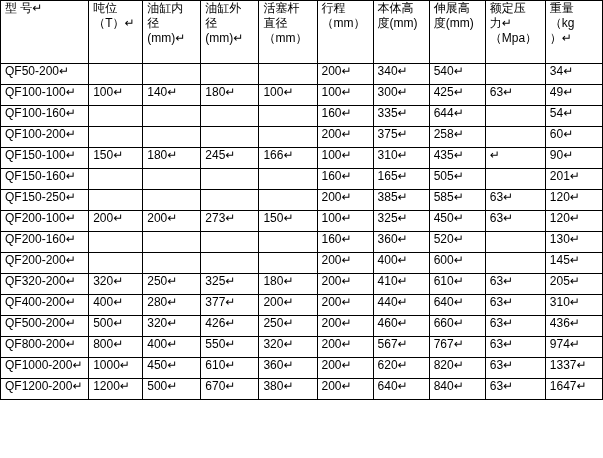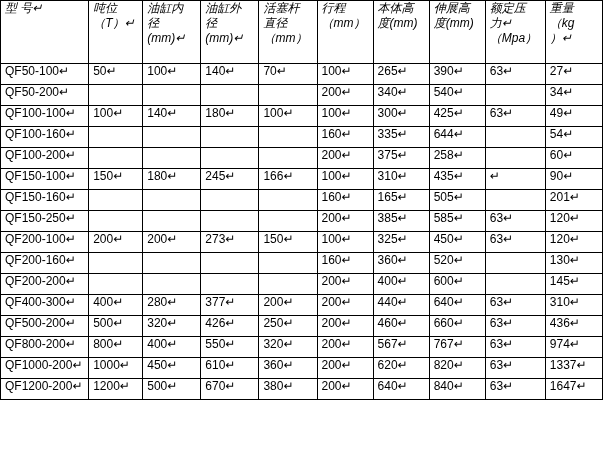--- a/index.html
+++ b/index.html
@@ -46,21 +46,21 @@
   col.c0 { width: 88px; }
   col.c1 { width: 54px; }
   col.c2 { width: 58px; }
   col.c3 { width: 58px; }
   col.c4 { width: 58px; }
   col.c5 { width: 56px; }
   col.c6 { width: 56px; }
   col.c7 { width: 56px; }
   col.c8 { width: 60px; }
   col.c9 { width: 57px; }
-  .unit-line { display: block; font-style: italic; }
+  .unit-line { display: block; }
 </style>
 </head>
 <body>
 
 <table id="spec-table">
   <colgroup>
     <col class="c0">
       <col class="c1">
       <col class="c2">
       <col class="c3">
@@ -112,32 +112,20 @@
         </td>
         <td class="hdr-multi">
           <span class="unit-line">重量</span>
           <span class="unit-line">（kg</span>
           <span class="unit-line">）↵</span>
         </td>
       </tr>
   </thead>
   <tbody>
       <tr>
-        <td>QF50-100↵</td>
-        <td>50↵</td>
-        <td>100↵</td>
-        <td>140↵</td>
-        <td>70↵</td>
-        <td>100↵</td>
-        <td>265↵</td>
-        <td>390↵</td>
-        <td>63↵</td>
-        <td>27↵</td>
-      </tr>
-      <tr>
         <td>QF50-200↵</td>
         <td></td>
         <td></td>
         <td></td>
         <td></td>
         <td>200↵</td>
         <td>340↵</td>
         <td>540↵</td>
         <td></td>
         <td>34↵</td>
@@ -244,21 +232,33 @@
         <td></td>
         <td></td>
         <td></td>
         <td>200↵</td>
         <td>400↵</td>
         <td>600↵</td>
         <td></td>
         <td>145↵</td>
       </tr>
       <tr>
-        <td>QF400-300↵</td>
+        <td>QF320-200↵</td>
+        <td>320↵</td>
+        <td>250↵</td>
+        <td>325↵</td>
+        <td>180↵</td>
+        <td>200↵</td>
+        <td>410↵</td>
+        <td>610↵</td>
+        <td>63↵</td>
+        <td>205↵</td>
+      </tr>
+      <tr>
+        <td>QF400-200↵</td>
         <td>400↵</td>
         <td>280↵</td>
         <td>377↵</td>
         <td>200↵</td>
         <td>200↵</td>
         <td>440↵</td>
         <td>640↵</td>
         <td>63↵</td>
         <td>310↵</td>
       </tr>

